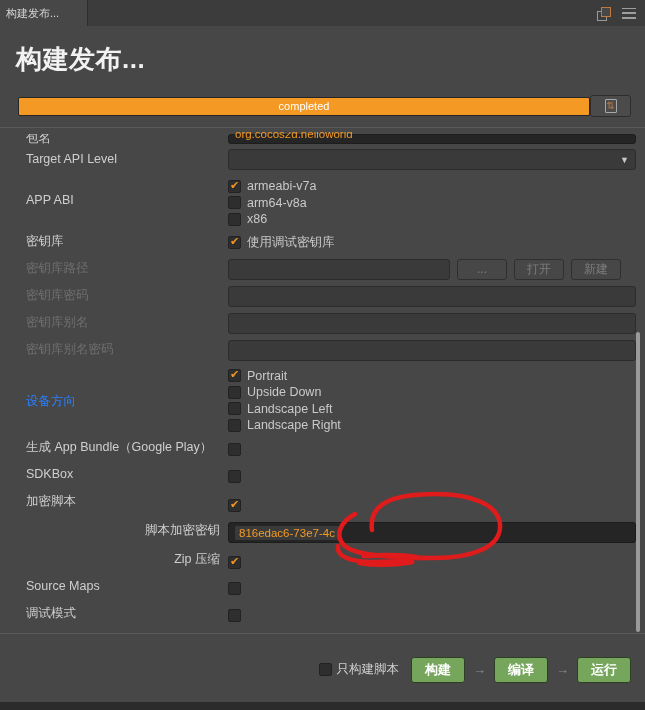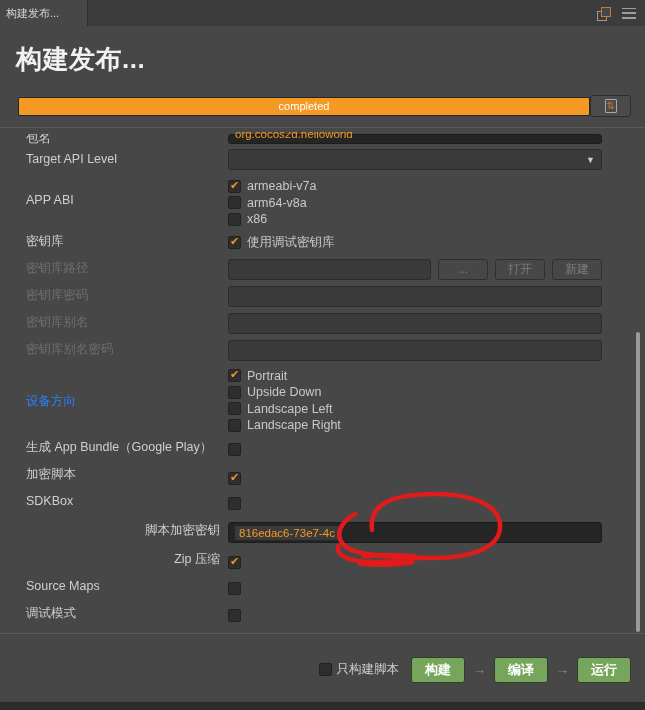--- a/index.html
+++ b/index.html
@@ -117,21 +117,21 @@
   .lbl {
     width: 202px;
     flex: 0 0 202px;
     color: #cfcfcf;
     font-size: 12.5px;
     line-height: 27px;
     white-space: nowrap;
   }
   .lbl.dim { color: #6f6f6f; }
   .lbl.link { color: #2a7fff; }
-  .ctl { flex: 1; padding-right: 43px; }
+  .ctl { flex: 1; padding-right: 9px; }
 
   .field {
     height: 21px;
     background: #3a3a3a;
     border: 1px solid #2c2c2c;
     border-radius: 3px;
     width: 100%;
     display: flex;
     align-items: center;
     padding: 0 6px;
@@ -386,31 +386,31 @@
       </div>
     </div>
 
     <div class="row" style="min-height:27px;">
       <div class="lbl">生成 App Bundle（Google Play）</div>
       <div class="ctl" style="padding-top:7px;">
         <span class="cb"></span>
       </div>
     </div>
 
+    <div class="row" style="min-height:27px;">
+      <div class="lbl">SDKBox</div>
+      <div class="ctl" style="padding-top:7px;">
+        <span class="cb"></span>
+      </div>
+    </div>
+
     <div class="row" style="min-height:22px;">
       <div class="lbl">加密脚本</div>
       <div class="ctl" style="padding-top:5px;">
         <span class="cb on"></span>
-      </div>
-    </div>
-
-    <div class="row" style="min-height:27px;">
-      <div class="lbl">SDKBox</div>
-      <div class="ctl" style="padding-top:7px;">
-        <span class="cb"></span>
       </div>
     </div>
 
     <div class="row" style="min-height:30px;padding-left:26px;">
       <div class="lbl" style="width:202px;flex:0 0 202px;text-align:right;padding-right:8px;line-height:30px;">脚本加密密钥</div>
       <div class="ctl" style="padding-top:6px;">
         <div class="field dark">
           <span class="keyhl">816edac6-73e7-4c</span>
         </div>
       </div>

